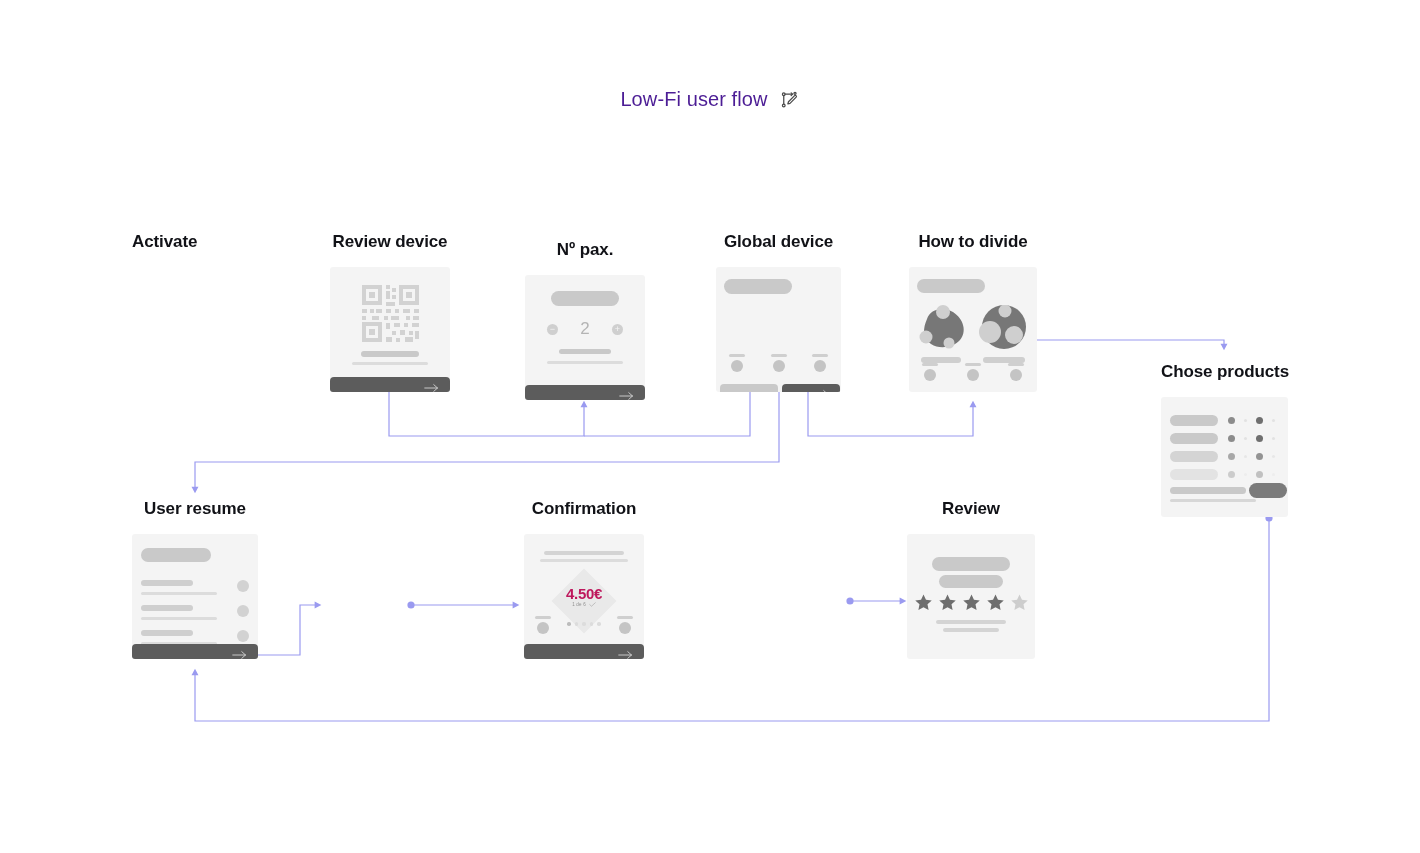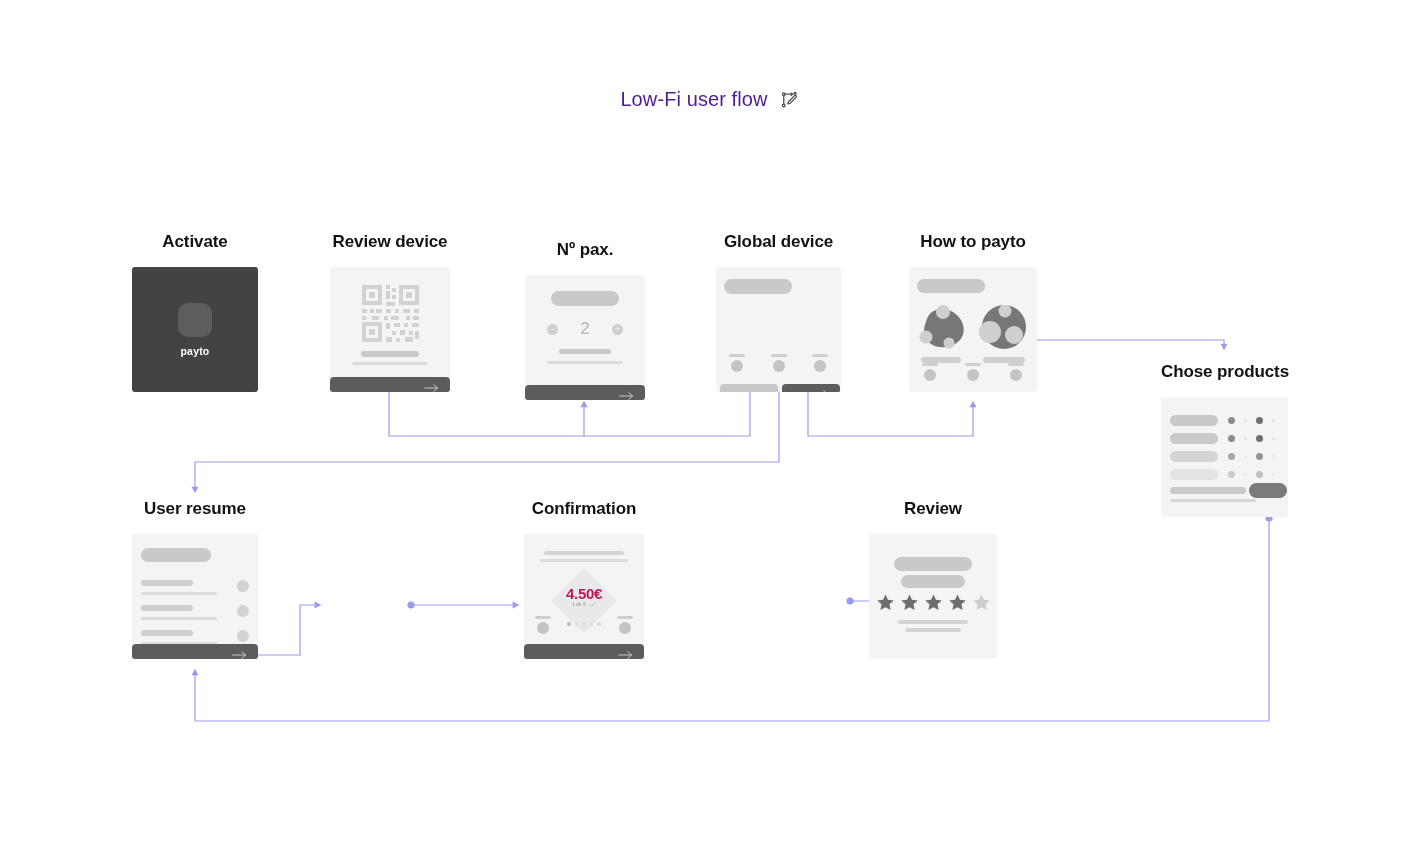--- a/index.html
+++ b/index.html
@@ -151,21 +151,21 @@
   #n-check .bar.hd{position:absolute;left:9px;top:16px;width:96px;height:13px;}
   .chk-diamond{position:absolute;left:57px;top:81px;width:34px;height:34px;background:#e9e9e9;
     transform:translate(-50%,-50%) rotate(45deg);}
   .chk-text{position:absolute;left:0;top:93px;width:126px;display:flex;align-items:center;
     justify-content:center;gap:7px;}
   .chk-text .tx{font-size:11px;color:#6f6f6f;font-weight:400;}
   .chk-text svg{width:17px;height:13px;color:#3d3d3d;display:block;}
   #n-check .triplet{left:12px;top:96px;width:102px;}
 
   
-  #n-review{left:869px;top:499px;}
+  #n-review{left:907px;top:499px;}
   #n-review .screen{width:128px;height:125px;}
   #n-review .r1{position:absolute;left:25px;top:23px;width:78px;height:14px;background:#c9c9c9;border-radius:40px;}
   #n-review .r2{position:absolute;left:32px;top:41px;width:64px;height:13px;background:#c9c9c9;border-radius:40px;}
   .stars{position:absolute;left:0;top:60px;width:128px;display:flex;justify-content:center;gap:7px;}
   .stars svg{width:17px;height:17px;display:block;color:#6e6e6e;}
   .stars svg.off{color:#cdcdcd;}
   #n-review .r3{position:absolute;left:29px;top:86px;width:70px;height:3.5px;background:#d4d4d4;border-radius:40px;}
   #n-review .r4{position:absolute;left:36px;top:94px;width:56px;height:3.5px;background:#d4d4d4;border-radius:40px;}
 </style>
 </head>
@@ -219,24 +219,20 @@
       <path d="M850,601 L903,601" marker-end="url(#ah)"></path>
       <circle cx="850" cy="601" r="3.6" fill="#9a9af0" stroke="none"></circle>
 
       <path d="M1269,518 L1269,721 L195,721 L195,672" marker-end="url(#ah)"></path>
       <circle cx="1269" cy="518" r="3.6" fill="#9a9af0" stroke="none"></circle>
     </g>
   </svg>
 
   <div class="node" id="n-activate">
     <div class="node-label">Activate</div>
-    <div class="screen">
-      <div class="app-sq"></div>
-      <div class="app-name">payto</div>
-    </div>
   </div>
 
   <div class="node" id="n-device">
     <div class="node-label">Review device</div>
     <div class="screen">
       <svg class="qr" viewBox="0 0 57 57" fill="#d2d2d2">
         <path d="M0 0h20v20H0z M4 4v12h12V4z M7 7h6v6H7z"></path>
         <path d="M37 0h20v20H37z M41 4v12h12V4z M44 7h6v6h-6z"></path>
         <path d="M0 37h20v20H0z M4 41v12h12V41z M7 44h6v6H7z"></path>
         <rect x="24" y="0" width="4" height="4"></rect>
@@ -324,21 +320,21 @@
           <svg class="arw" viewBox="0 0 20 12" fill="none" stroke="currentColor" stroke-width="1.1" stroke-linecap="round" stroke-linejoin="round">
             <path d="M1 6h17"></path>
               <path d="M13 1.5 18 6l-5 4.5"></path>
           </svg>
         </div>
       </div>
     </div>
   </div>
 
   <div class="node" id="n-divide">
-    <div class="node-label">How to payto</div>
+    <div class="node-label">How to divide</div>
     <div class="screen">
       <div class="bar hd"></div>
       <div class="blobs">
         <div class="blobwrap">
           <svg viewBox="0 0 50 48" width="50" height="48">
             <path d="M10 14c3-10 16-13 26-7 11 7 14 20 7 28-6 7-20 10-29 4C5 33 6 23 10 14z" fill="#777"></path>
             <circle cx="26" cy="7" r="7" fill="#cfcfcf"></circle>
             <circle cx="9" cy="32" r="6.5" fill="#cfcfcf"></circle>
             <circle cx="32" cy="38" r="5.5" fill="#cfcfcf"></circle>
           </svg>

